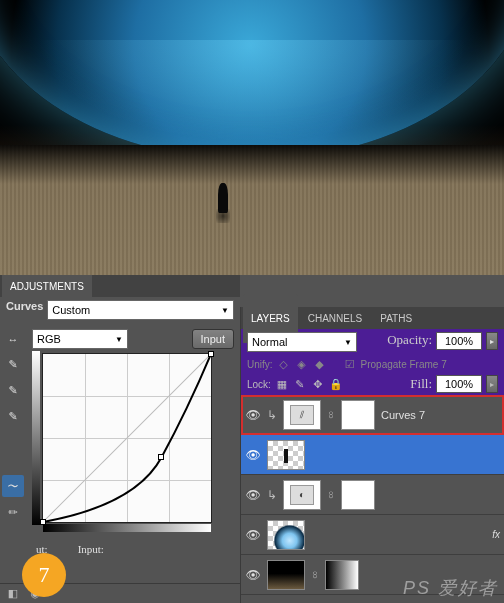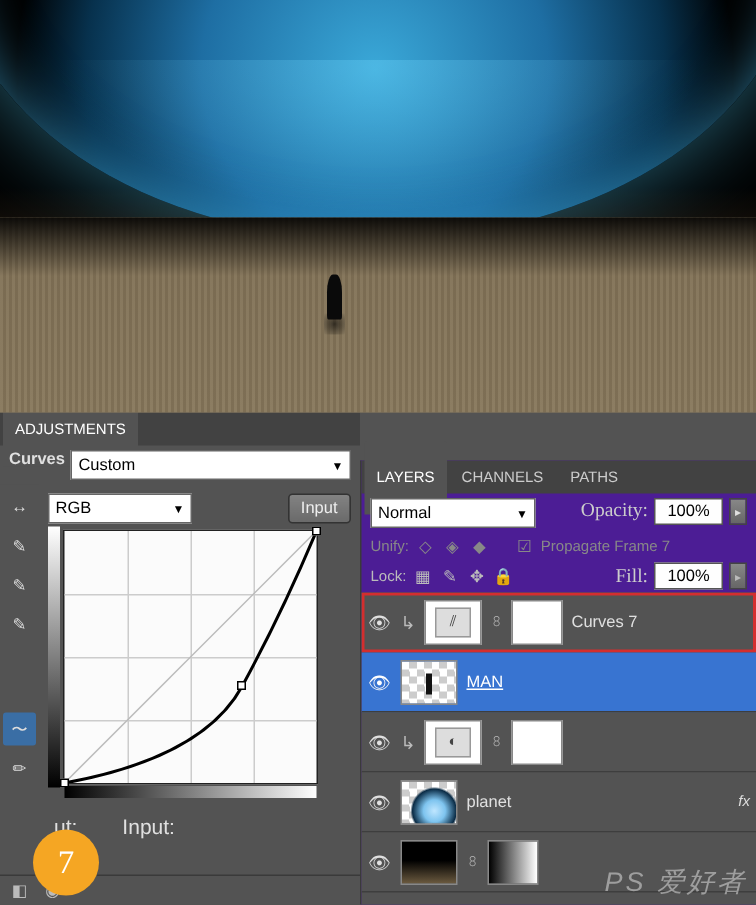--- a/index.html
+++ b/index.html
@@ -26,21 +26,21 @@
   .toolbtn.sel { background:#3a6ea5; }
   .curvesbody { flex:1; display:flex; }
   .curvegraph { flex:1; padding:4px 6px; display:flex; flex-direction:column; }
   .graphbox { width:170px; height:170px; background:#fbfbfb; border:1px solid #222; position:relative; margin:2px 0;}
   .grid-line { position:absolute; background:#ccc; }
   .gv1{left:25%;top:0;width:1px;height:100%} .gv2{left:50%;top:0;width:1px;height:100%} .gv3{left:75%;top:0;width:1px;height:100%}
   .gh1{top:25%;left:0;height:1px;width:100%} .gh2{top:50%;left:0;height:1px;width:100%} .gh3{top:75%;left:0;height:1px;width:100%}
   .diag { position:absolute; top:0; left:0; width:100%; height:100%; }
   .curve-svg { position:absolute; top:0; left:0; width:100%; height:100%; }
   .pt { position:absolute; width:6px; height:6px; background:#fff; border:1px solid #000; transform:translate(-3px,-3px);}
-  .iorow { display:flex; gap:30px; padding:6px 4px; font-size:14px;}
+  .iorow { display:flex; gap:30px; padding:6px 4px; font-size:11px;font-family:Liberation Serif, serif;}
   .pct { width:46px; height:18px; background:#fefefe; color:#000; border:1px solid #555; text-align:center; font-size:11px; display:inline-flex; align-items:center; justify-content:center;}
   .arrowbtn { width:12px; height:18px; background:linear-gradient(#888,#666); border:1px solid #444; display:inline-flex; align-items:center; justify-content:center; font-size:8px;}
   .lockrow { padding:2px 6px; display:flex; align-items:center; gap:4px; font-size:10px; color:#bbb;}
   .layerlist { flex:1; background:#535353; overflow:hidden;}
   .layer { display:flex; align-items:center; height:40px; border-bottom:1px solid #3e3e3e; background:#535353; padding:0 4px; gap:6px; position:relative;}
   .layer.sel { background:#3874d1; color:#fff;}
   .layer.hl { outline:2px solid #d42e2e; outline-offset:-2px;}
   .eye { width:16px; height:16px; display:flex; align-items:center; justify-content:center; font-size:12px;}
   .thumb { width:38px; height:30px; border:1px solid #888; background:#fff; display:flex; align-items:center; justify-content:center; color:#555; font-size:9px; position:relative; overflow:hidden;}
   .mask { width:34px; height:30px; border:1px solid #888; background:#fff;}
@@ -185,35 +185,33 @@
         <div class="thumb">
             <div class="adjicon">⫽</div>
           </div>
         <span class="link">𝟾</span>
         <div class="mask"></div>
         <span class="layername">Curves 7</span>
       </div>
       <div class="layer sel">
         <span class="eye">👁</span>
         <div class="thumb checker man-thumb"></div>
-        <span class="layername" style="text-decoration:underline">MAN</span>
       </div>
       <div class="layer">
         <span class="eye">👁</span>
         <span class="clipicon">↳</span>
         <div class="thumb">
             <div class="adjicon">◐</div>
           </div>
         <span class="link">𝟾</span>
         <div class="mask"></div>
       </div>
       <div class="layer">
         <span class="eye">👁</span>
         <div class="thumb planet-thumb"></div>
-        <span class="layername">planet</span>
         <span class="fx">fx</span>
       </div>
       <div class="layer">
         <span class="eye">👁</span>
         <div class="thumb desert-thumb"></div>
         <span class="link">𝟾</span>
         <div class="mask" style="background:linear-gradient(to right,#000,#fff)"></div>
       </div>
     </div>
   </div>

